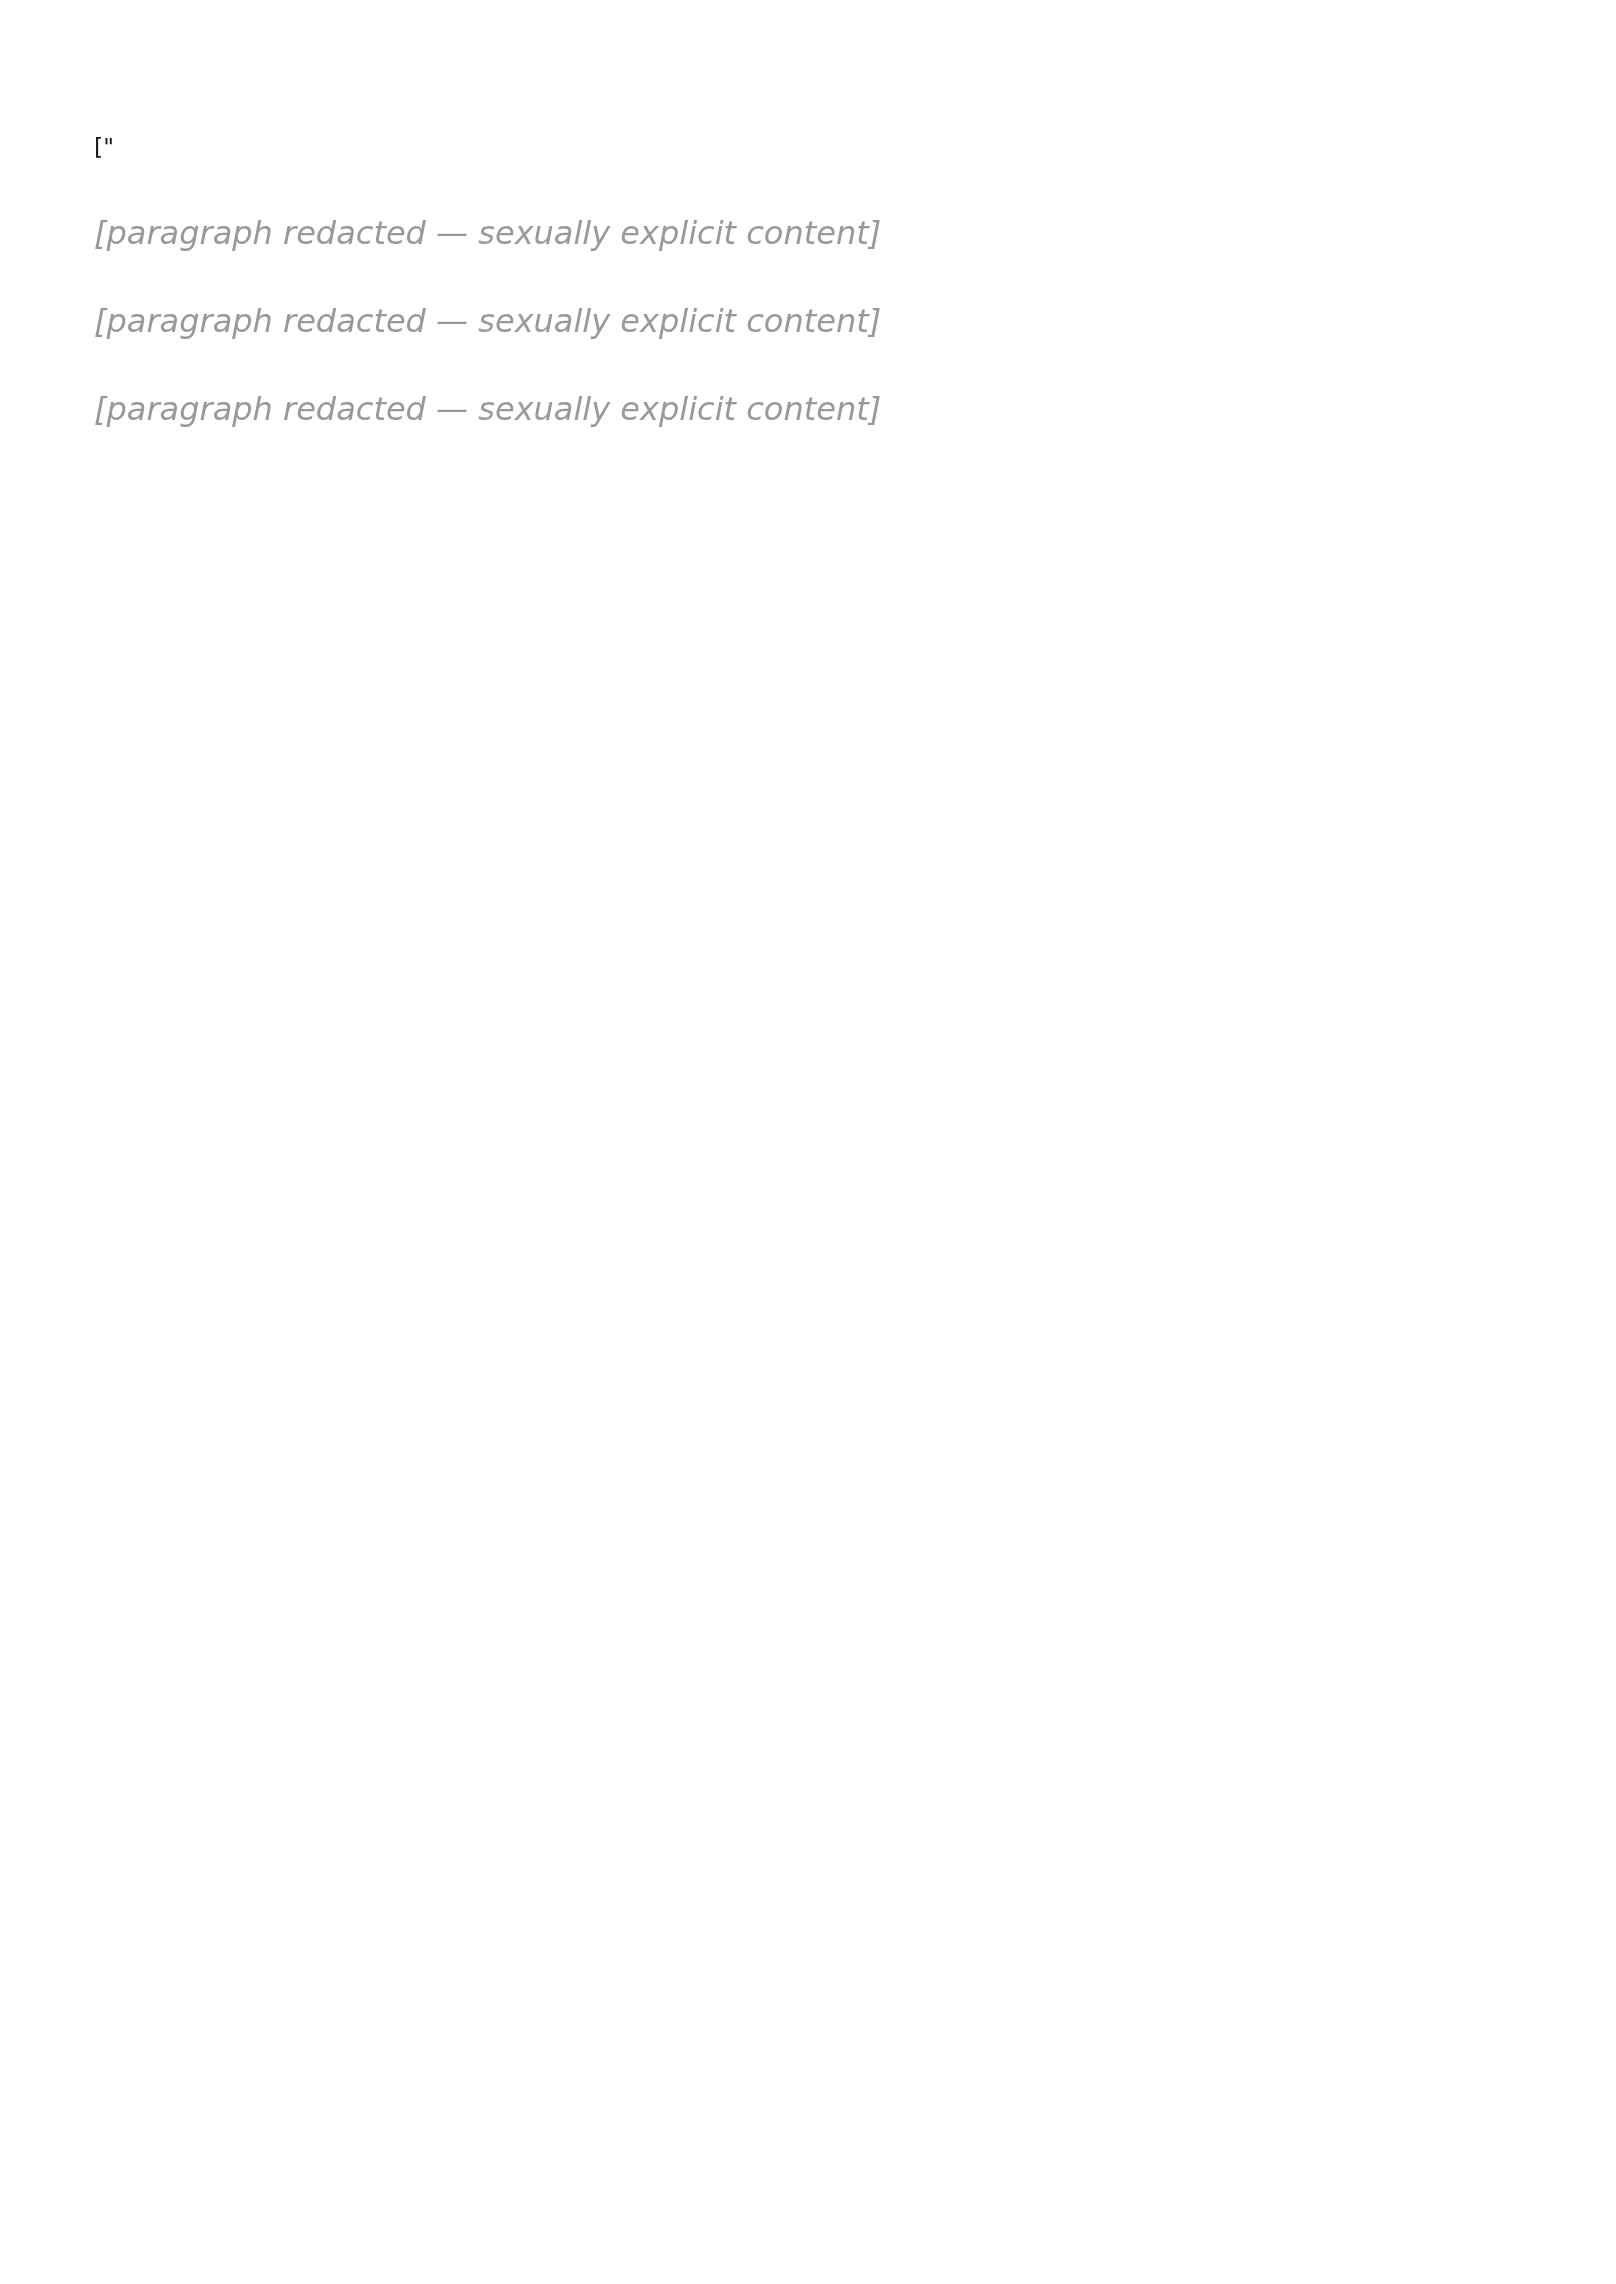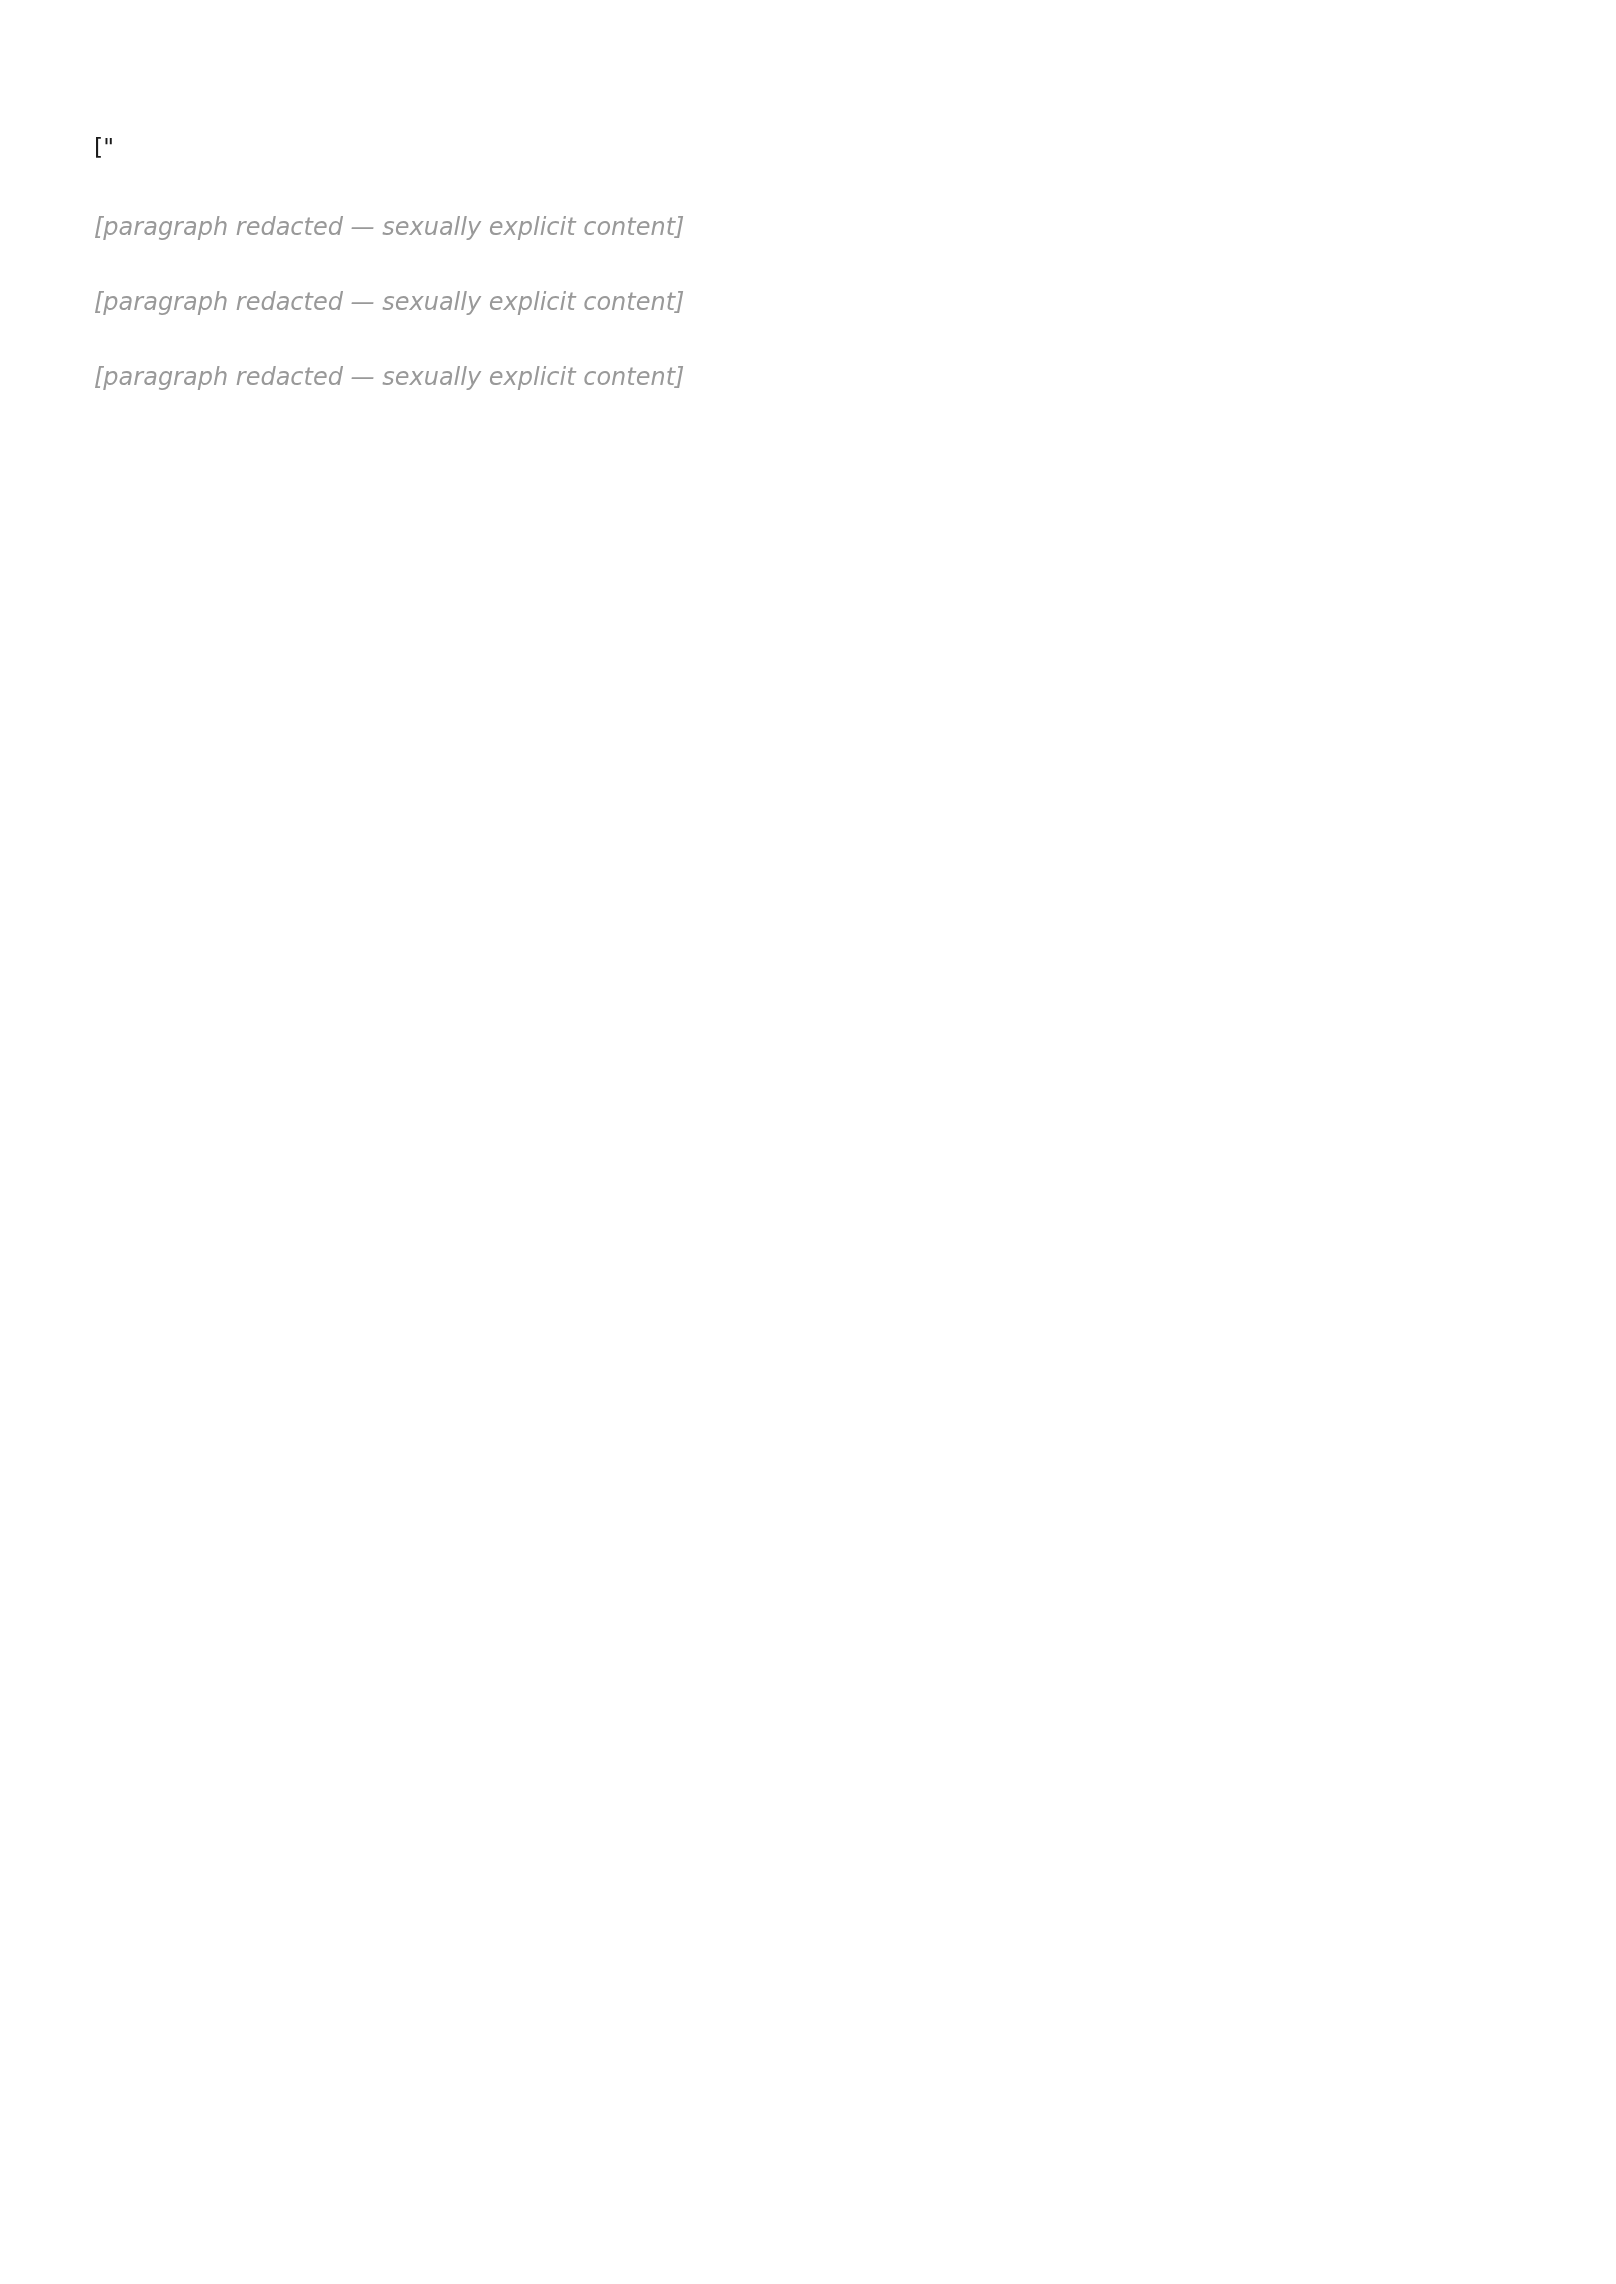--- a/index.html
+++ b/index.html
@@ -1,18 +1,18 @@
 <!DOCTYPE html>
 <html style="font-size:12.5px"><head>
 <meta charset="utf-8">
 <style>
   html,body{margin:0;padding:0;background:#ffffff;}
   .page{width:1617px;height:2284px;background:#ffffff;font-family:"DejaVu Sans",sans-serif;color:#1a1a1a;box-sizing:border-box;padding:133px 94px 0 94px;}
   .token{font-size:23.4px;margin-bottom:47px;}
-  .para{font-size:24px;line-height:1.62;text-align:justify;margin-bottom:36px;}
+  .para{font-size:32px;line-height:1.62;text-align:justify;margin-bottom:36px;}
   .redacted{color:#999;font-style:italic;}
 </style>
 </head>
 <body>
 
 <div class="page">
   <div class="token">["</div>
   <div class="para redacted">[paragraph redacted — sexually explicit content]</div>
   <div class="para redacted">[paragraph redacted — sexually explicit content]</div>
   <div class="para redacted">[paragraph redacted — sexually explicit content]</div>

